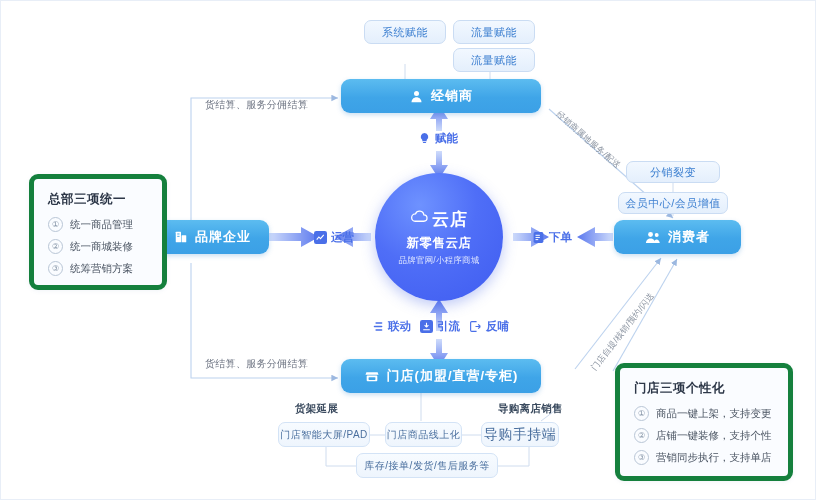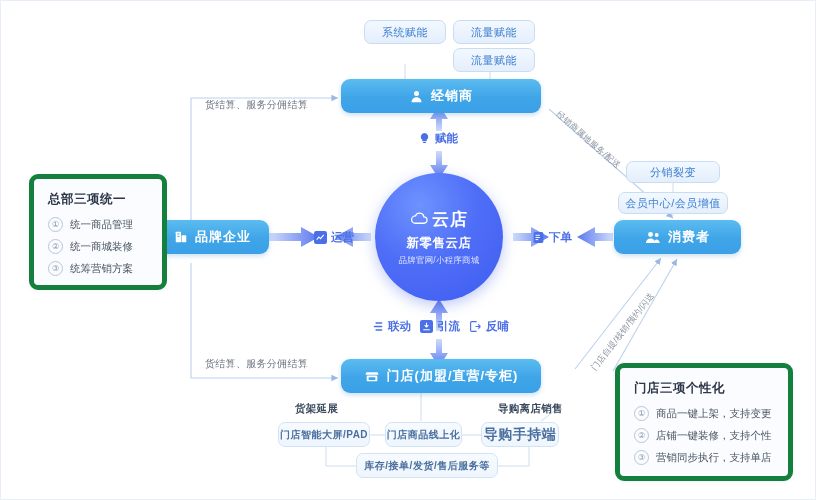--- a/index.html
+++ b/index.html
@@ -27,21 +27,20 @@
     color:#3c7fd0;
     font-size:11px;
     letter-spacing:.5px;
     box-sizing:border-box;
     white-space:nowrap;
   }
   .pill.plain{
     background:linear-gradient(180deg,#f7fbff 0%,#eef5fd 100%);
     border-color:#d3e3f6;
     color:#4a6f9e;
-    font-weight:bold;
   }
 
   
   .bar{
     position:absolute;
     display:flex;align-items:center;justify-content:center;gap:7px;
     background:linear-gradient(180deg,#5cbcf0 0%,#3fa5e8 55%,#3ba0e6 100%);
     border-radius:9px;
     color:#ffffff;
     font-size:13px;
@@ -55,21 +54,21 @@
 
   
   #hub{
     position:absolute;
     width:128px;height:128px;border-radius:50%;
     background:radial-gradient(circle at 35% 25%,#6e92ff 0%,#4f6ef7 45%,#3f5cf0 100%);
     box-shadow:0 4px 14px rgba(70,100,230,.35);
     display:flex;flex-direction:column;align-items:center;justify-content:center;
     color:#fff;text-align:center;
   }
-  #hub .logo{display:flex;align-items:flex-end;gap:3px;font-size:17px;font-weight:bold;letter-spacing:1px;margin-bottom:4px;}
+  #hub .logo{display:flex;align-items:center;gap:3px;font-size:17px;font-weight:bold;letter-spacing:1px;margin-bottom:4px;}
   #hub .l2{font-size:12.5px;font-weight:bold;letter-spacing:.5px;margin-bottom:3px;}
   #hub .l3{font-size:8.5px;color:#dfe6ff;letter-spacing:.2px;}
 
   
   .card{
     position:absolute;
     background:#fafcff;
     border:5px solid #15803d;
     border-radius:9px;
     box-shadow:0 1px 4px rgba(120,150,190,.10);

